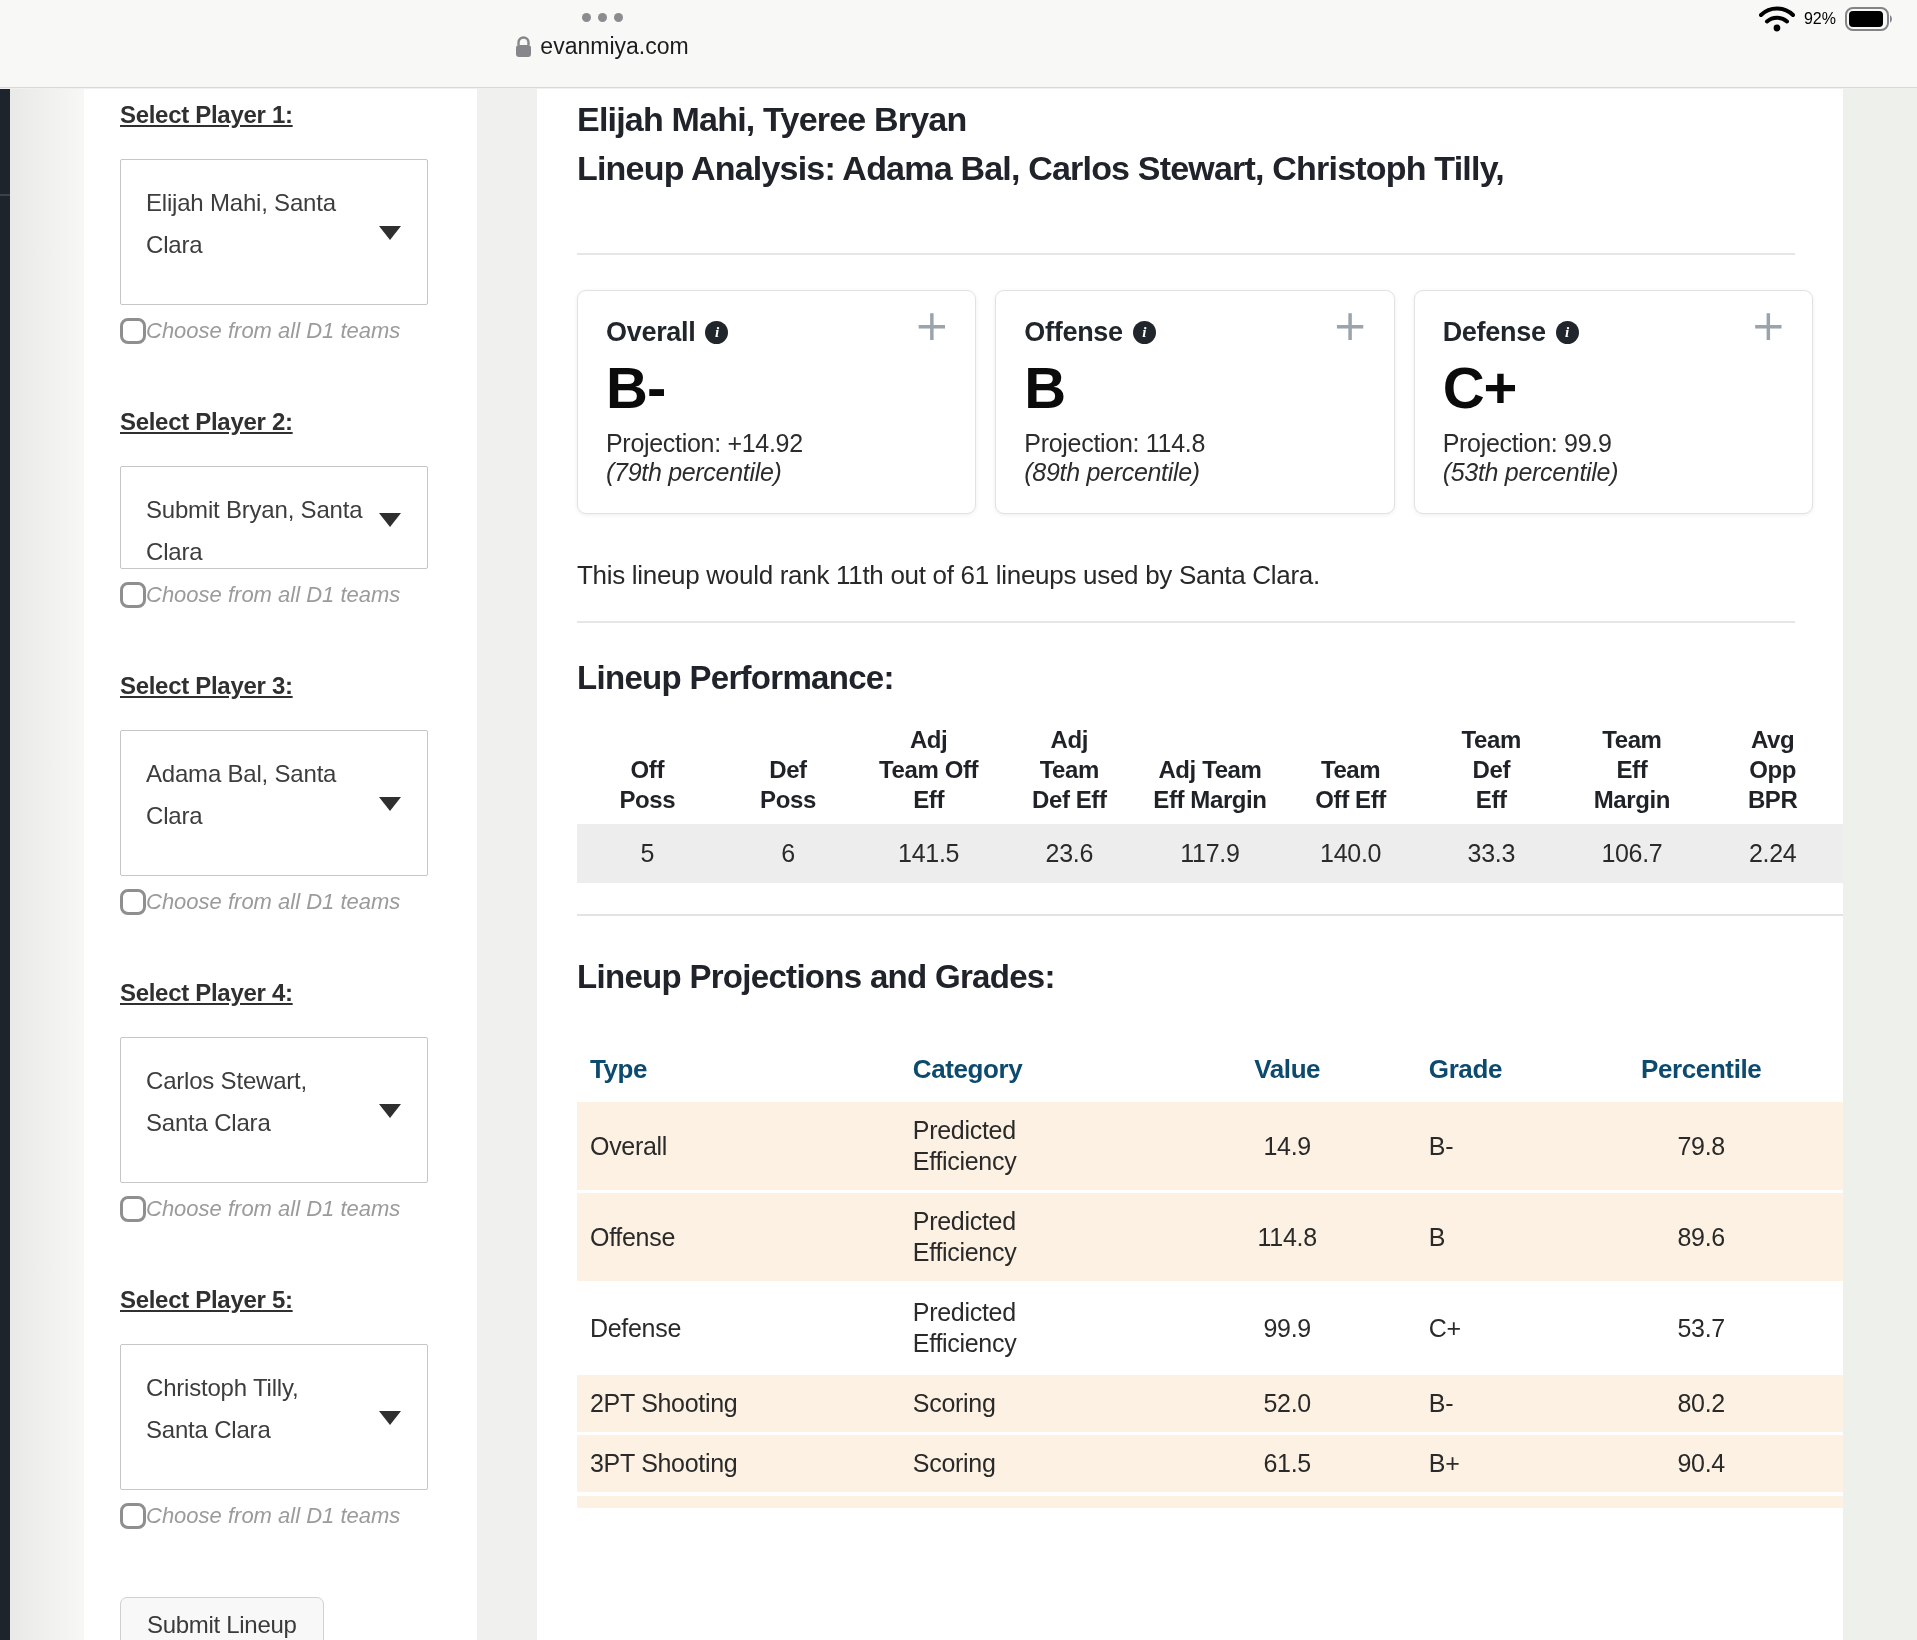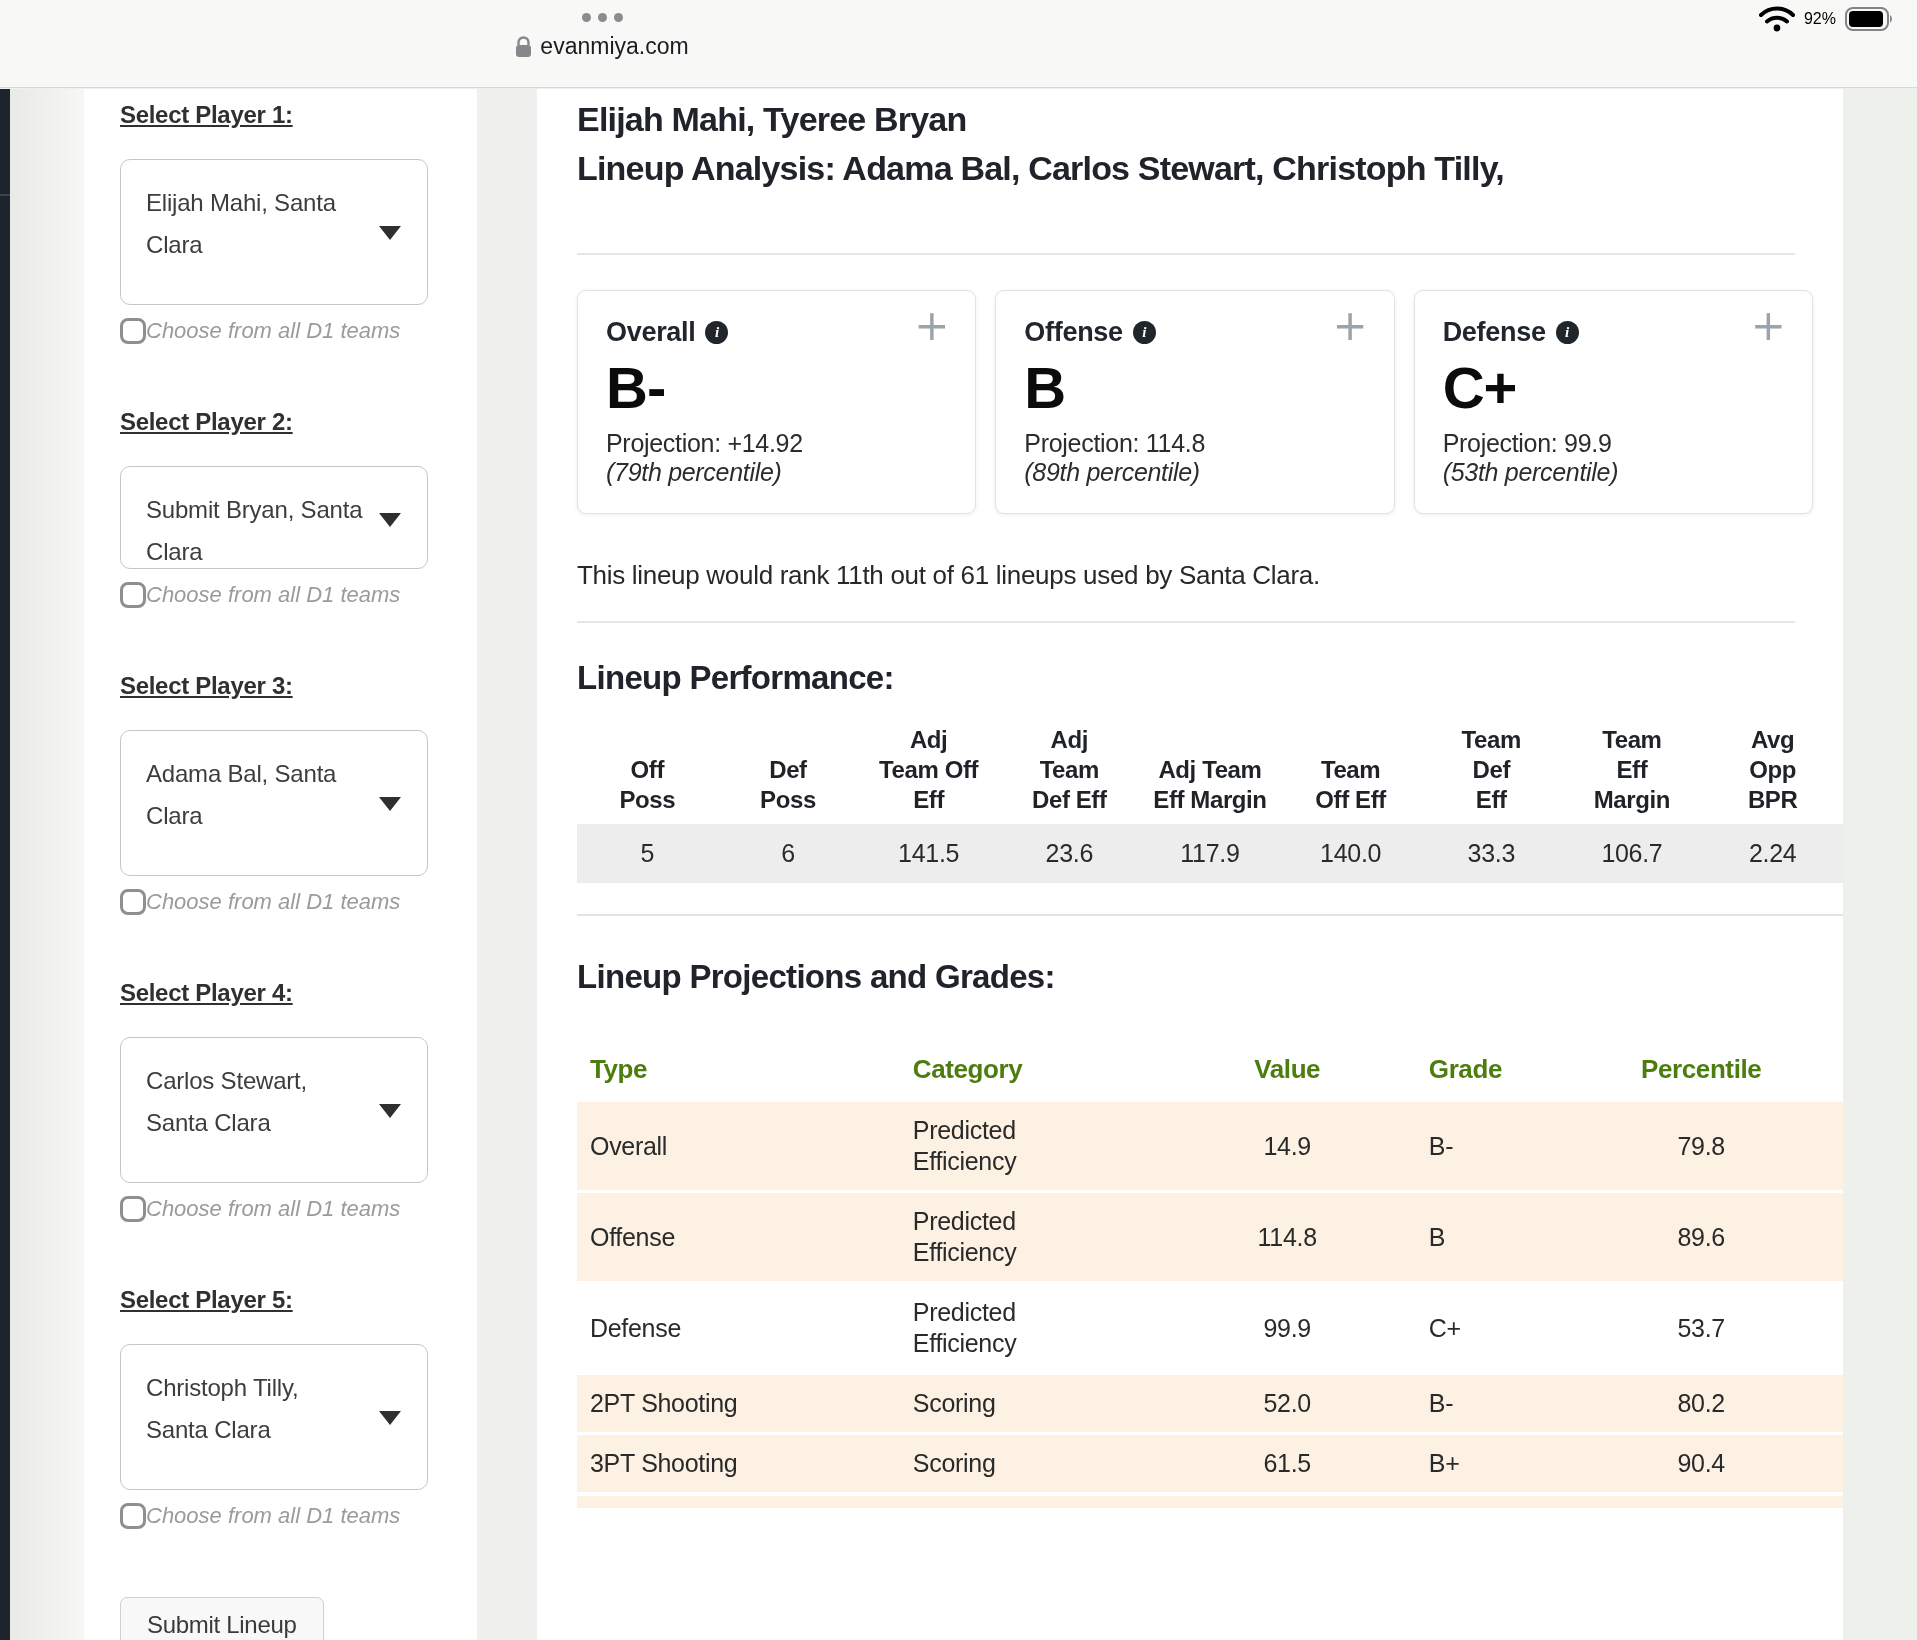--- a/index.html
+++ b/index.html
@@ -23,21 +23,21 @@
   .rail .rail-div { position:absolute; left:0; top:105px; width:100%; height:2px; background:#39424d; }
   .gap-left { position:absolute; left:10px; top:0; width:74px; height:100%;
     background:linear-gradient(to right,#e9e9e8,#f7f7f6); }
   .rightmargin { position:absolute; right:0; top:0; width:74px; height:100%; background:#eef0ec; }
 
   
   .sidebar { position:absolute; left:84px; top:0; width:393px; height:100%; background:#ffffff;
     padding:12px 28px 0 36px; overflow:hidden; }
   .pgroup { margin-bottom:64px; }
   .plabel { font-size:24px; font-weight:bold; color:#303030; margin-bottom:30px; letter-spacing:-0.3px;text-decoration:underline; }
-  .selbox { position:relative; width:308px; border:1.5px solid #c6c6c6; border-radius:10px;
+  .selbox { position:relative; width:308px; border:1.5px solid #c6c6c6; border-radius:2px;
     background:#fff; padding:22px 50px 0 25px; cursor:pointer; }
   .selbox.tall { height:146px; }
   .selbox.short { height:103px; }
   .seltext { font-size:24px; color:#3d3d3d; line-height:42px; letter-spacing:-0.2px; }
   .seltext span { display:block; }
   .caret { position:absolute; right:26px; width:0; height:0;
     border-left:11px solid transparent; border-right:11px solid transparent; border-top:14px solid #2f2f2f; }
   .selbox.tall .caret { top:66px; }
   .selbox.short .caret { top:46px; }
   .checkrow { display:flex; align-items:center; margin-top:13px; }
@@ -79,21 +79,21 @@
   #perf-table { width:1266px; margin-top:28px; table-layout:fixed; }
   #perf-table th { vertical-align:bottom; text-align:center; font-size:24px; font-weight:bold;
     color:#1f2328; line-height:30px; padding-bottom:6px; letter-spacing:-0.4px; }
   #perf-table th span { display:block; }
   #perf-table td { text-align:center; font-size:25px; color:#2a2a2a; background:#ededed;
     height:61px; letter-spacing:-0.3px; }
   #perf-table tbody tr { border-top:3px solid #fff; }
   .perf-bottom { width:1266px; margin-top:31px; border-top:2px solid #e3e3e3; }
 
   #proj-table { width:1266px; margin-top:50px; table-layout:fixed; }
-  #proj-table th { font-size:26px; font-weight:bold; color:#4d7c0f; text-align:left;
+  #proj-table th { font-size:26px; font-weight:bold; color:#0c4a6e; text-align:left;
     padding:8px 0 14px 0; border-bottom:2px solid #d5d5d5; letter-spacing:-0.4px; }
   #proj-table th.c, #proj-table td.c { text-align:center; }
   #proj-table th.gpad, #proj-table td.gpad { padding-left:34px; text-align:left; }
   #proj-table th.lpad, #proj-table td.lpad { padding-left:13px; }
   #proj-table td { font-size:25px; color:#2a2a2a; line-height:31px; vertical-align:middle;
     padding-top:13px; padding-bottom:13px; letter-spacing:-0.3px; }
   #proj-table tbody tr { border-top:3px solid #fff; }
   #proj-table tbody tr.shaded td { background:#fcf1e2; }
   #proj-table tbody tr.plain td { background:#ffffff; }
   #proj-table td .wrapcat { display:inline-block; width:150px; }

